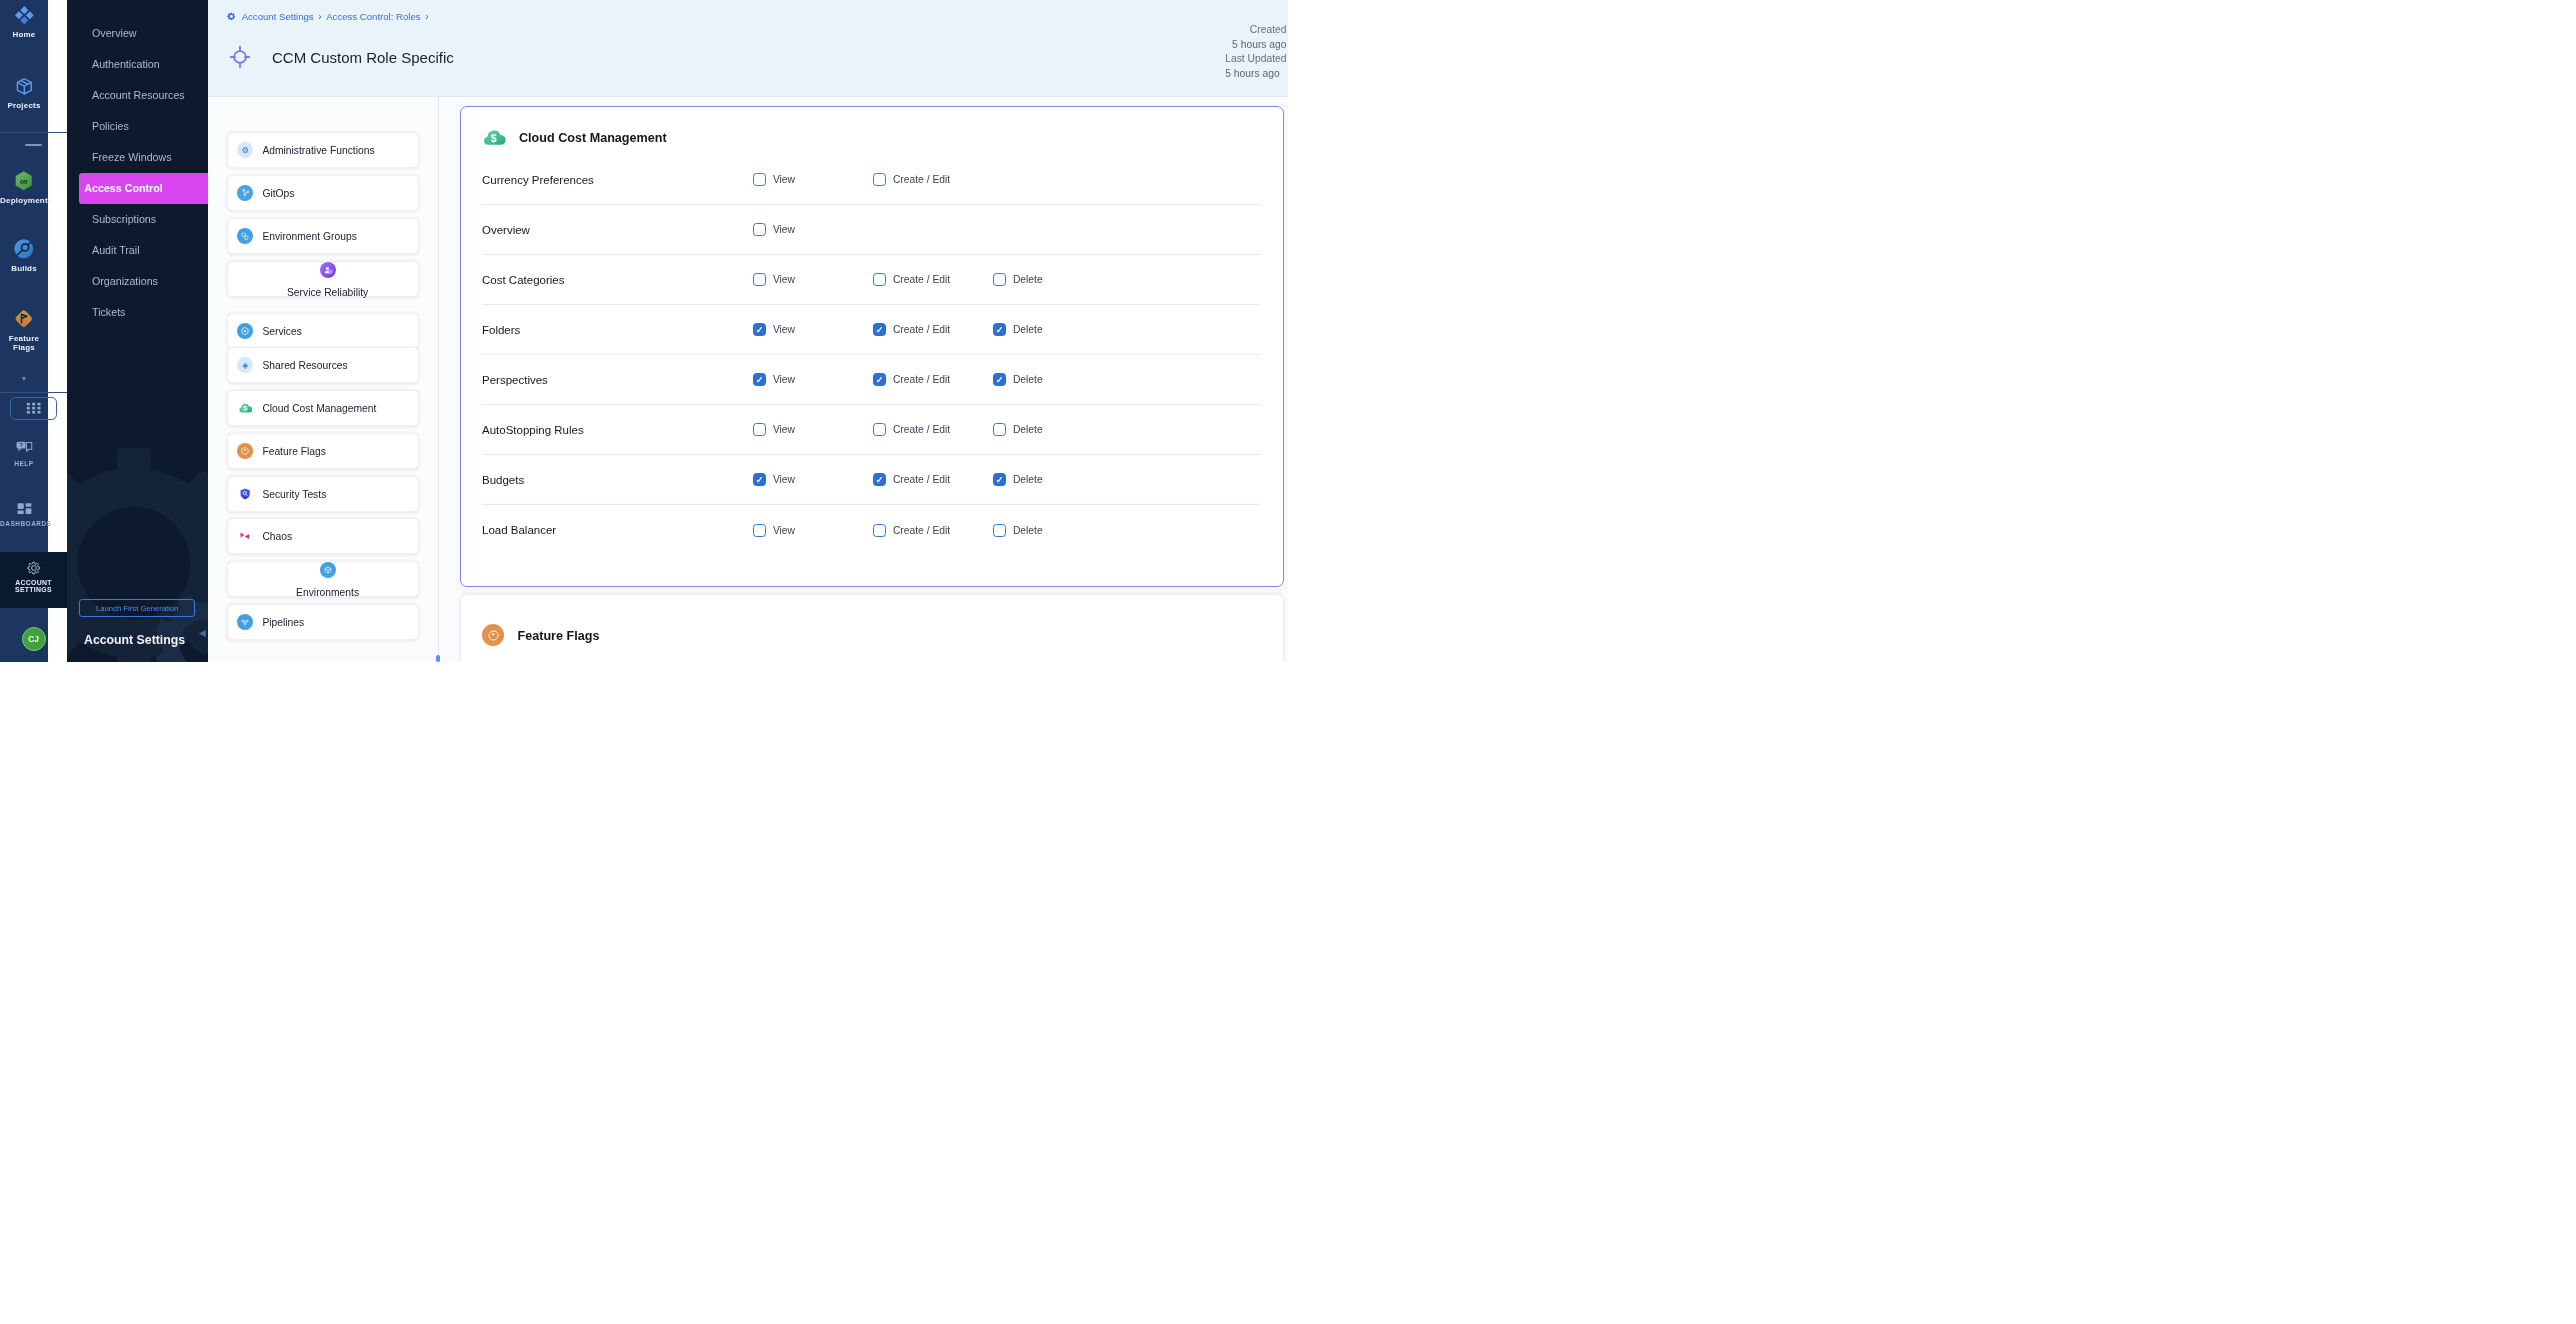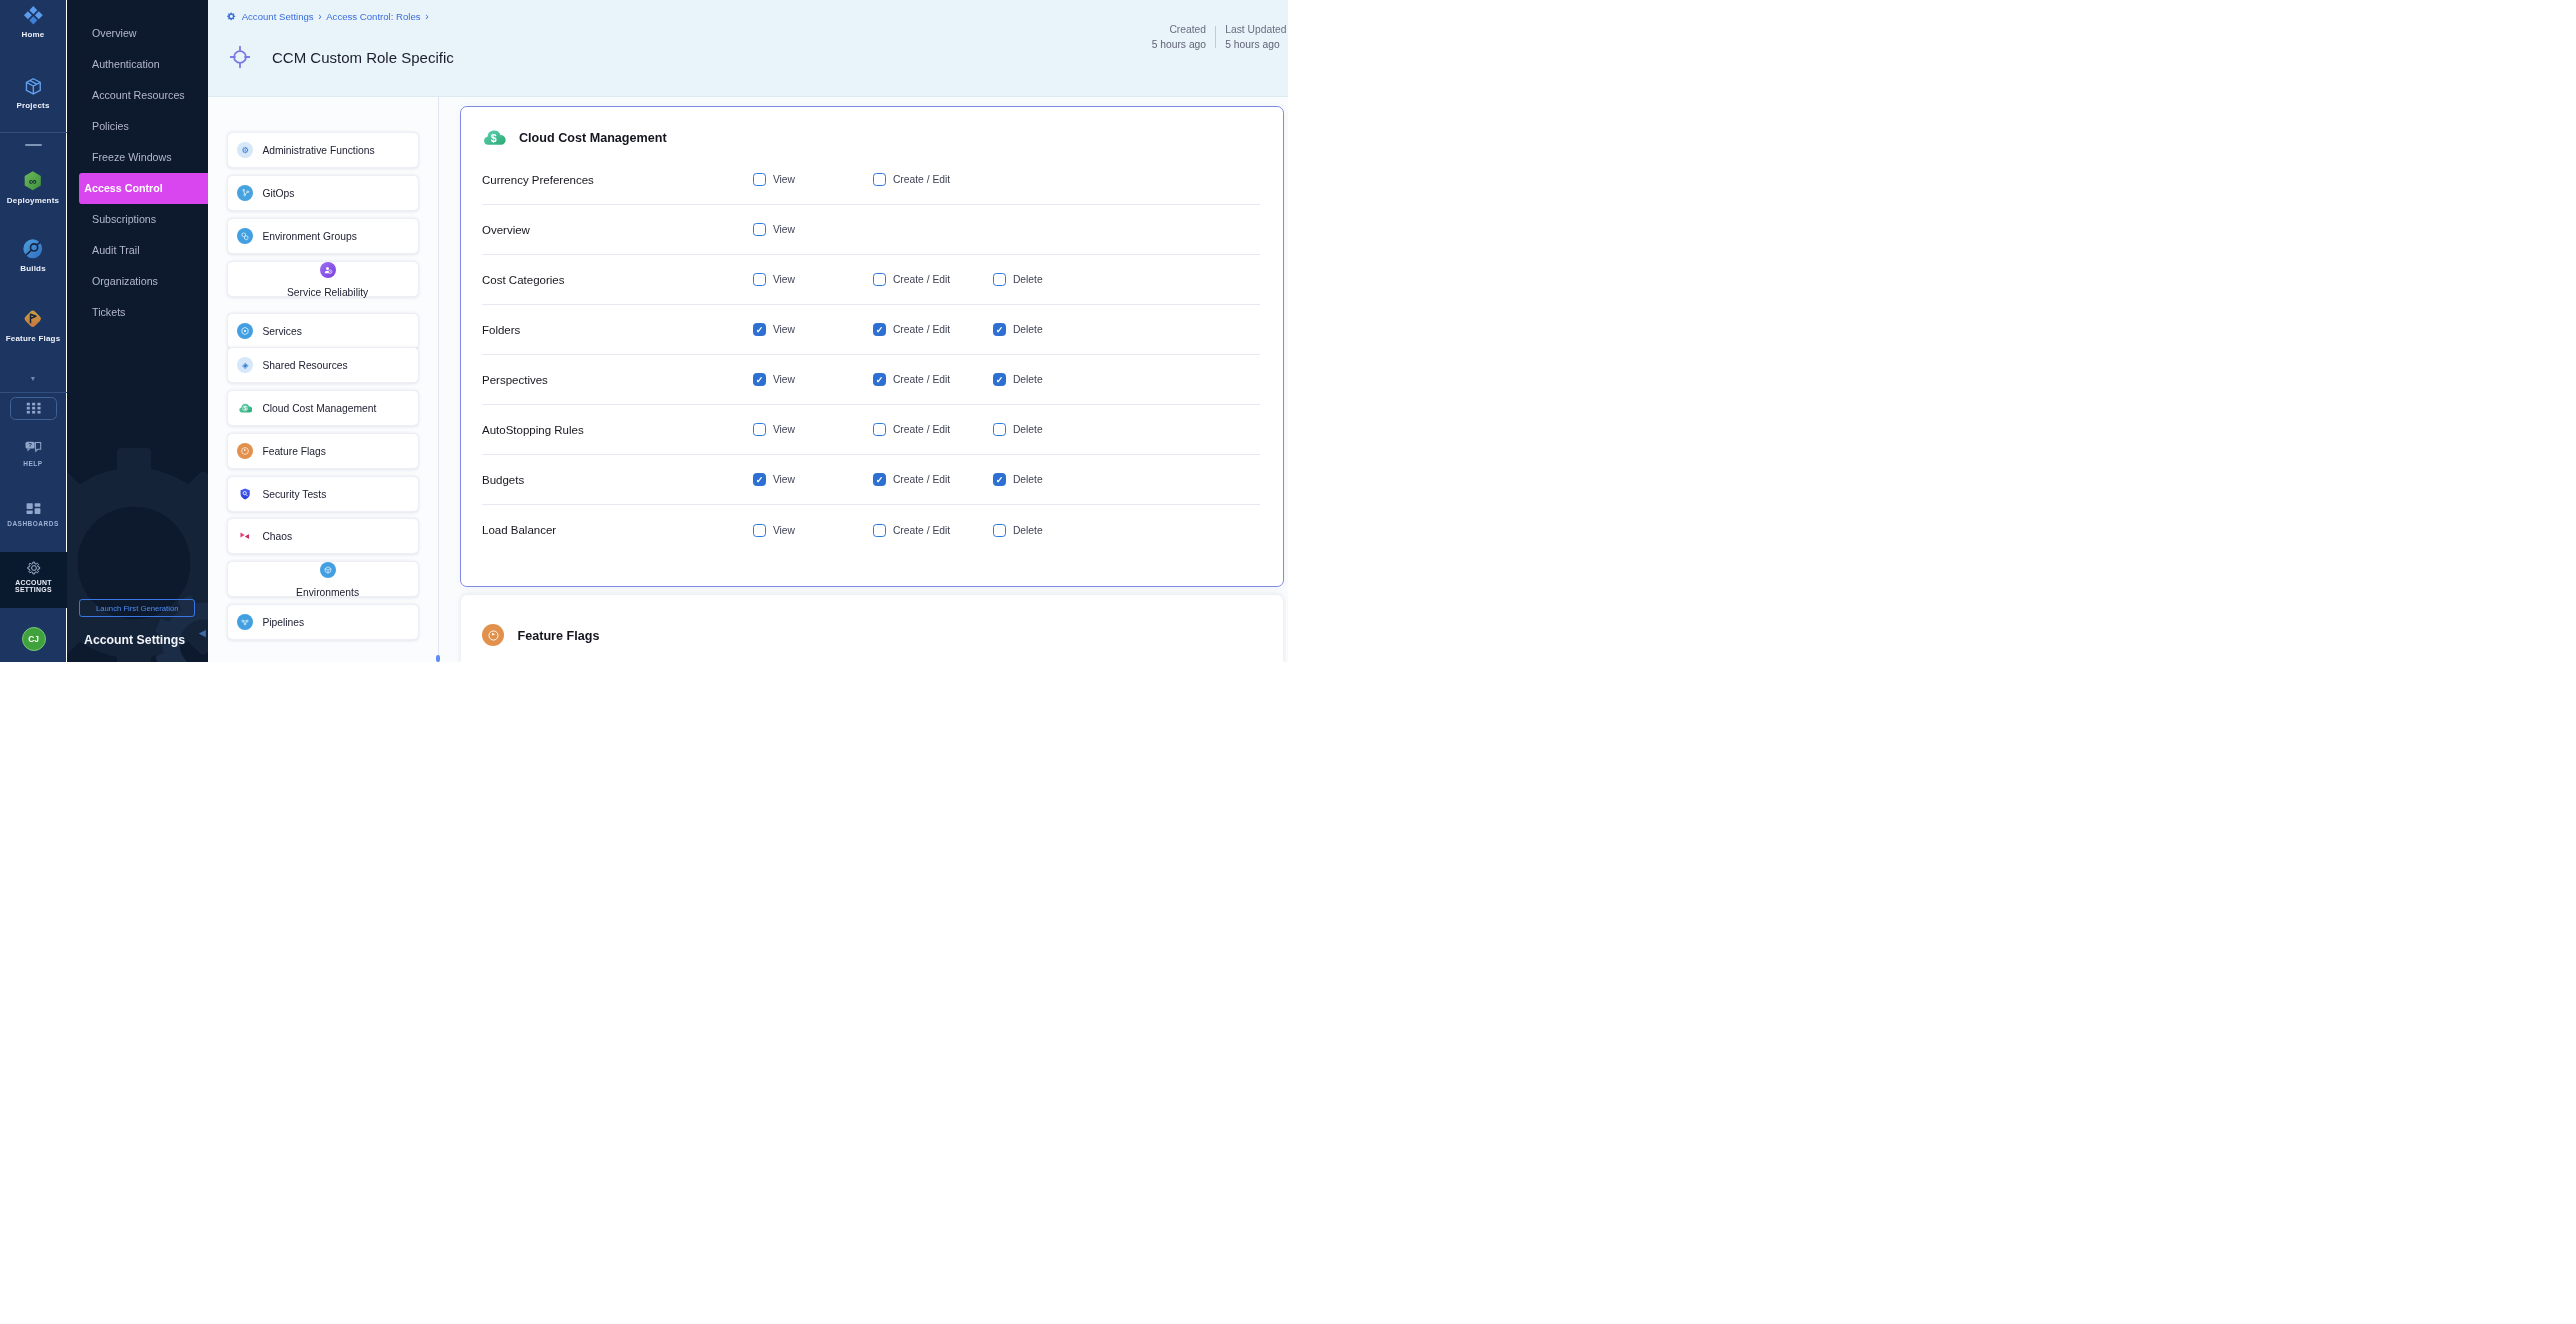--- a/index.html
+++ b/index.html
@@ -1,20 +1,20 @@
 <!DOCTYPE html>
 <html style="font-size:12.3px"><head>
 <meta charset="utf-8">
 <style>
   * { margin:0; padding:0; box-sizing:border-box; }
   html,body { width:1288px; height:662px; }
   body { font-family:"Liberation Sans", sans-serif; overflow:hidden; background:#fff; position:relative; }
 
   
-  .rail { position:absolute; left:0; top:0; width:66px; height:662px; background:#1d3561; z-index:30; }
+  .rail { position:absolute; left:0; top:0; width:48px; height:662px; background:#1d3561; z-index:30; }
   .rail-item { position:absolute; left:0; width:100%; text-align:center; cursor:pointer; }
   .rail-icon { display:inline-block; line-height:0; }
   .rail-label { display:block; font-size:8px; font-weight:600; color:#edf1fa; letter-spacing:0.2px; margin-top:1.5px; }
   .rail-small-label { display:block; font-size:6.5px; font-weight:600; color:#9db0d4; letter-spacing:0.5px; }
   .rail-divider { position:absolute; left:0; width:67px; height:0.8px; background:#31507e; }
   .rail-dash { position:absolute; left:24.5px; width:17.6px; height:2.3px; border-radius:1.5px; background:#8094b8; }
   .rail-chevron { position:absolute; width:100%; text-align:center; color:#7386ad; font-size:6.9px; cursor:pointer; }
   .grid-btn { position:absolute; left:10px; width:47px; height:23px; border:0.8px solid #3f6396; border-radius:5.4px; display:flex; align-items:center; justify-content:center; cursor:pointer; }
   .account-block { position:absolute; left:0; top:552px; width:67px; height:56px; background:#0a1a2e; text-align:center; padding-top:8.4px; cursor:pointer; }
   .account-block .rail-small-label { color:#e9edf8; font-size:6.9px; letter-spacing:0.3px; }
@@ -30,21 +30,21 @@
   .sidebar-footer-title { position:absolute; left:17px; top:633px; font-size:12.3px; font-weight:bold; color:#f2f4fa; }
   .collapse-arrow { position:absolute; right:2.3px; top:627px; color:#3f6aa6; font-size:9.2px; cursor:pointer; }
 
   
   .header { position:absolute; left:208px; top:0; right:0; height:97px; background:#e8f4f9; border-bottom:0.8px solid #dcebf2; z-index:10; }
   .breadcrumb { position:absolute; left:18.4px; top:10.7px; display:flex; align-items:center; gap:4.6px; font-size:9.6px; color:#3b6ce0; }
   .crumb { cursor:pointer; }
   .crumb-sep { color:#3b6ce0; font-size:10px; }
   .title-icon { position:absolute; left:20.7px; top:45px; }
   .page-title { position:absolute; left:64px; top:49px; font-size:15px; font-weight:500; color:#1c1d2e; }
-  .meta { position:absolute; right:1.5px; top:24px; display:flex; align-items:stretch; }
+  .meta { position:absolute; right:1.5px; top:24px; display:flex; align-items:stretch;flex-direction:column; }
   .meta-col { display:flex; flex-direction:column; gap:3.8px; }
   .meta-col.right { align-items:flex-end; text-align:right; }
   .meta-label { font-size:10.3px; color:#6a6c82; }
   .meta-value { font-size:10.3px; color:#606275; }
   .meta-div { width:0.8px; background:#c3c7d6; margin:1.5px 9.2px; }
 
   
   .resource-panel { position:absolute; left:208px; top:97px; width:231px; bottom:0; background:#fbfcfe; border-right:0.8px solid #e2e4ef; z-index:5; }
   .res-card { position:absolute; left:19px; width:192px; height:36px; background:#fff; border:0.8px solid #edeef6; border-radius:5.4px; box-shadow:0 0.8px 3.1px rgba(40,41,61,.10); display:flex; align-items:center; padding-left:9.2px; gap:9.2px; cursor:pointer; }
   .res-ic { width:16px; height:16px; border-radius:50%; flex:0 0 16px; display:flex; align-items:center; justify-content:center; font-size:8.4px; line-height:0; }

